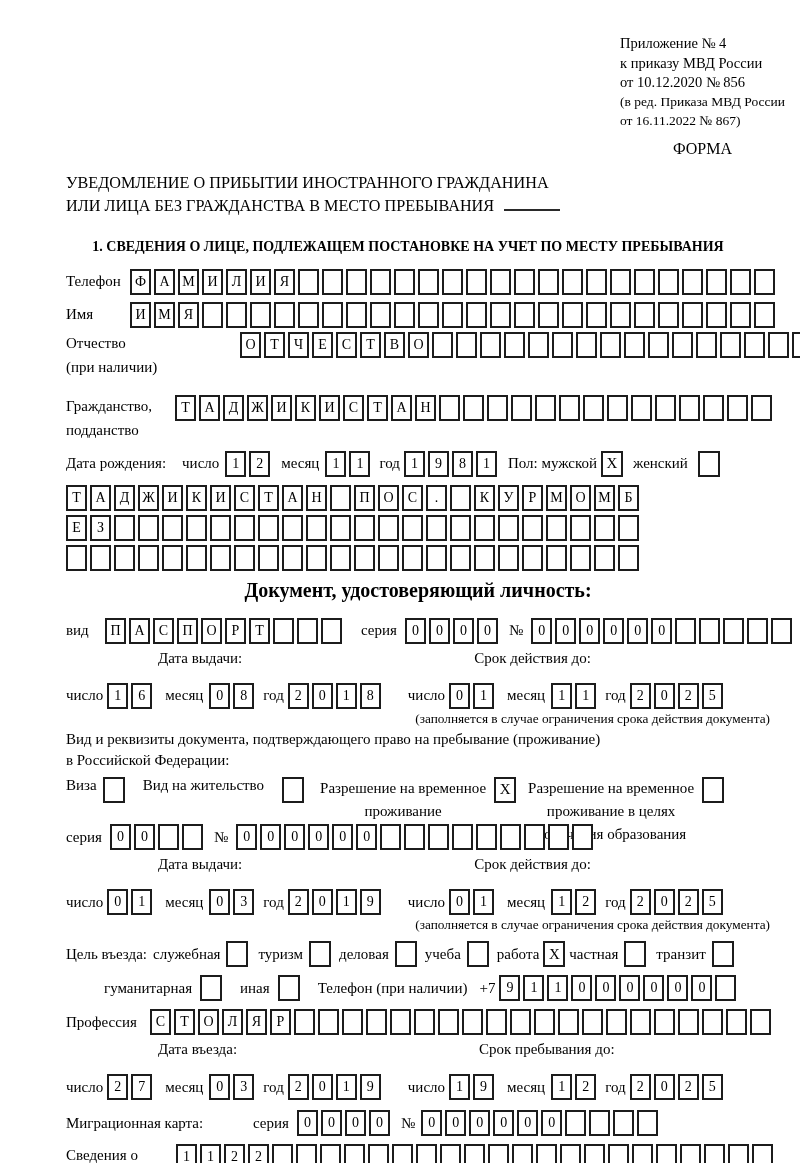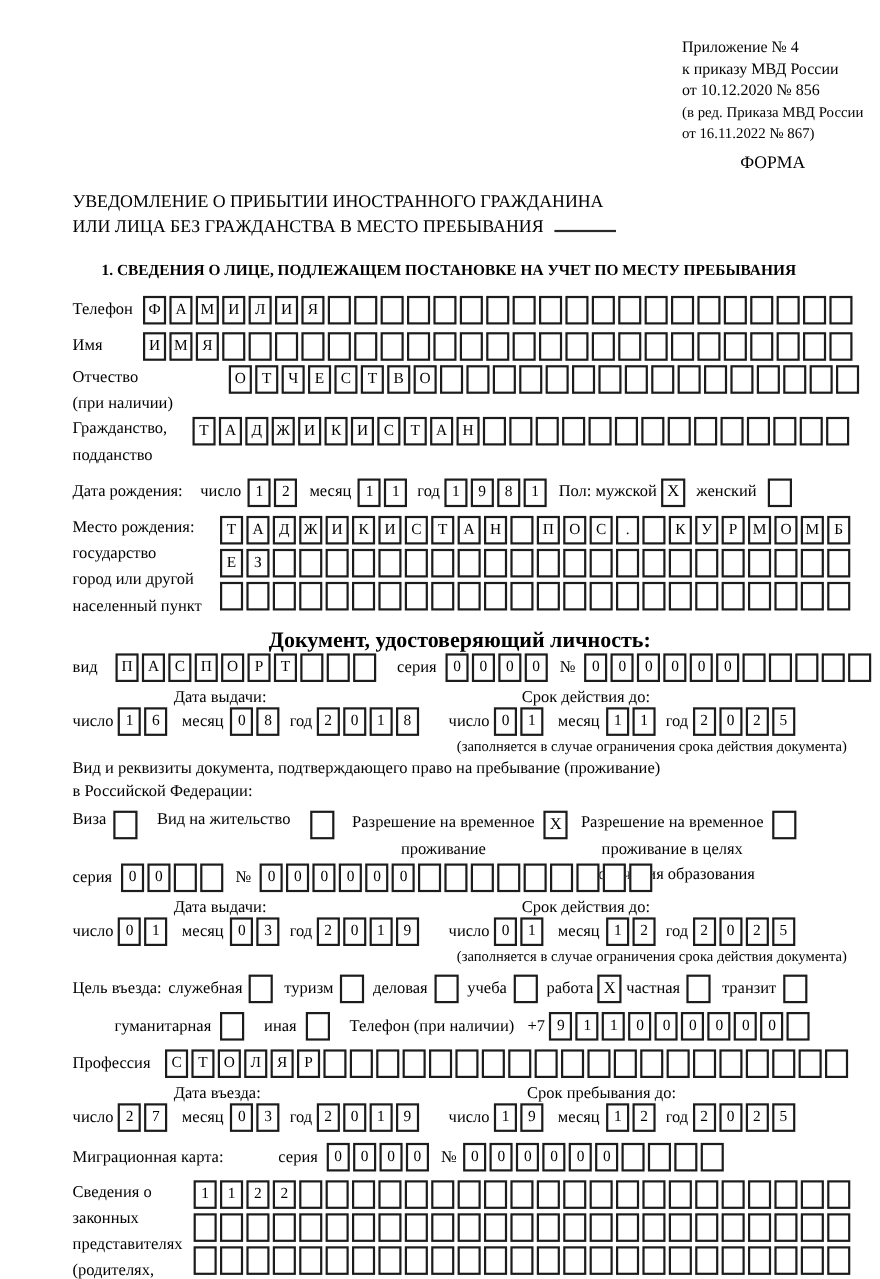--- a/index.html
+++ b/index.html
@@ -25,21 +25,21 @@
       box-sizing:border-box;border:2px solid #1c1c1c;font-size:15px;flex:none;background:#fff;}
   .col{display:flex;flex-direction:column;}
   .col .bxs{margin-top:4px;}
   .col .bxs:first-child{margin-top:0;}
   .dochead{font-weight:bold;text-align:center;margin-top:8px;font-size:20px;}
   .datelbls{display:flex;margin-top:6px;font-size:15px;}
   .note{font-size:13.3px;margin-top:2px;display:flex;justify-content:flex-end;}
   .stack{text-align:center;line-height:1.55;flex:none;}
   .ml4{margin-left:4px;} .ml6{margin-left:6px;} .ml8{margin-left:8px;} .ml10{margin-left:10px;}
   .ml12{margin-left:12px;} .ml16{margin-left:16px;} .ml18{margin-left:18px;} .ml24{margin-left:24px;}
-  .mt2{margin-top:0;} .mt4{margin-top:4px;} .mt8{margin-top:8px;} .mt10{margin-top:10px;}
+  .mt2{margin-top:16px;} .mt4{margin-top:4px;gap:32px;} .mt8{margin-top:8px;} .mt10{margin-top:10px;}
   .mt14{margin-top:14px;}
 </style>
 </head>
 <body>
 
 <div class="page">
 
   <div class="refblock">
     <div>Приложение № 4</div>
     <div>к приказу МВД России</div>
@@ -209,26 +209,20 @@
         <span class="cell">8</span>
         <span class="cell">1</span>
       </span>
     <span class="ml8">Пол: мужской</span>
     <span class="cb ml4">X</span>
     <span class="ml10">женский</span>
     <span class="cb ml10"></span>
   </div>
 
   <div class="row top mt8">
-    <span class="lbl w134 multi">
-      <span>Место рождения:</span>
-      <span>государство</span>
-      <span>город или другой</span>
-      <span>населенный пункт</span>
-    </span>
     <span class="col">
       <span class="bxs">
           <span class="cell">Т</span>
           <span class="cell">А</span>
           <span class="cell">Д</span>
           <span class="cell">Ж</span>
           <span class="cell">И</span>
           <span class="cell">К</span>
           <span class="cell">И</span>
           <span class="cell">С</span>

